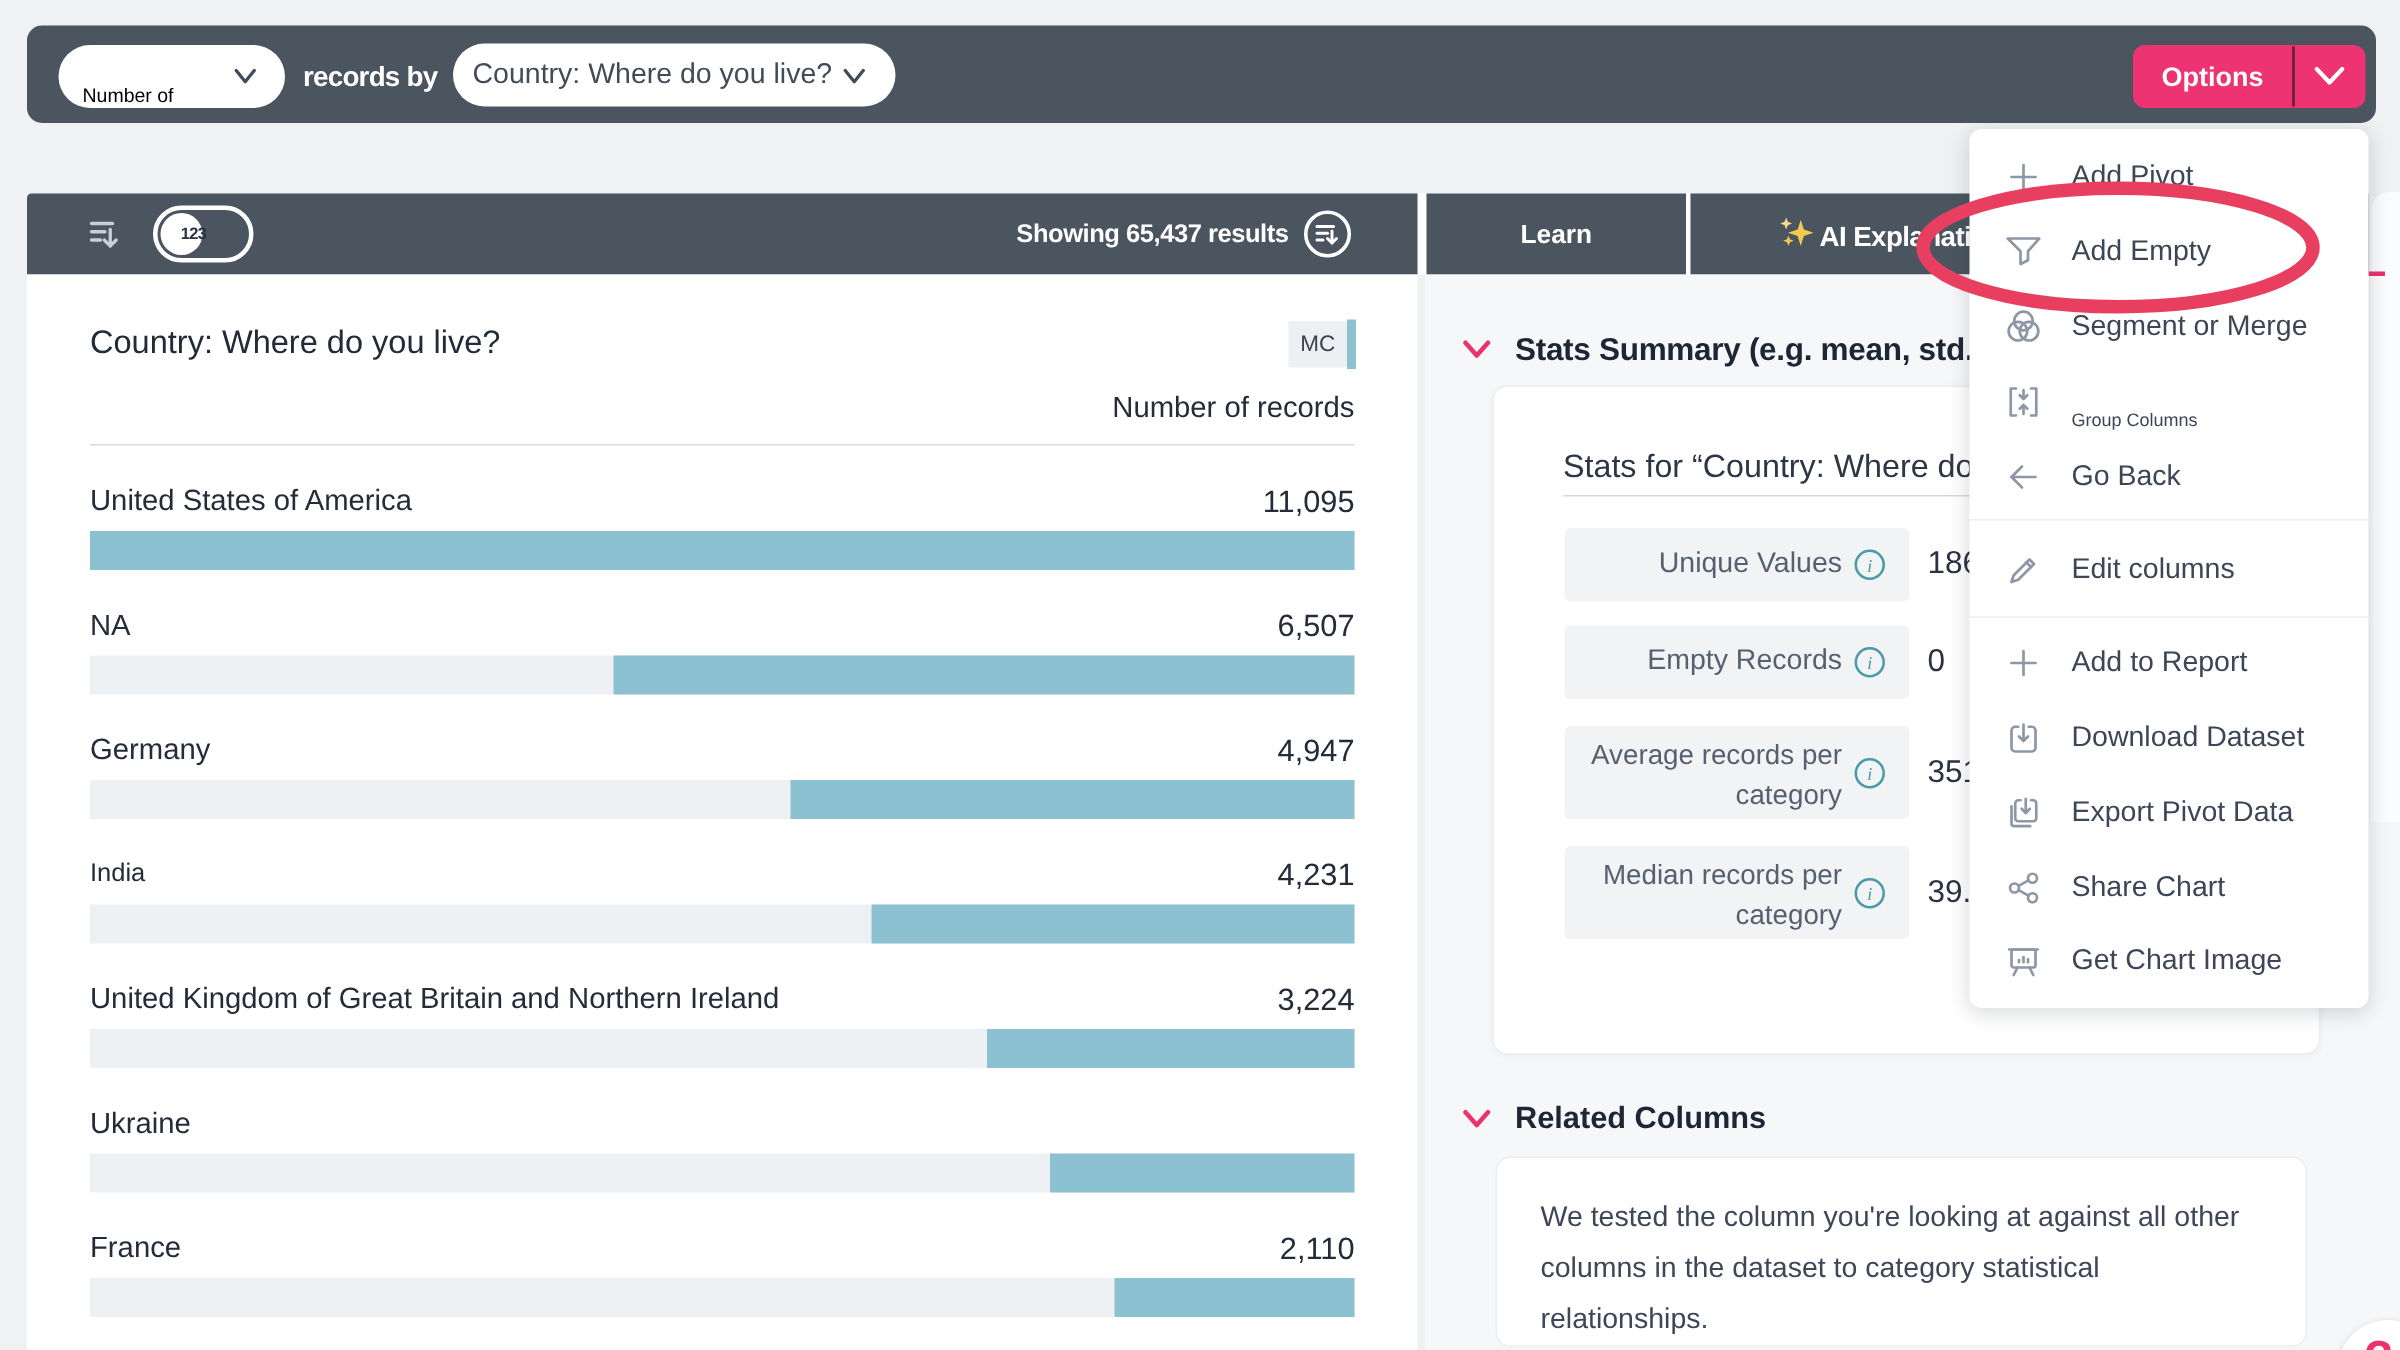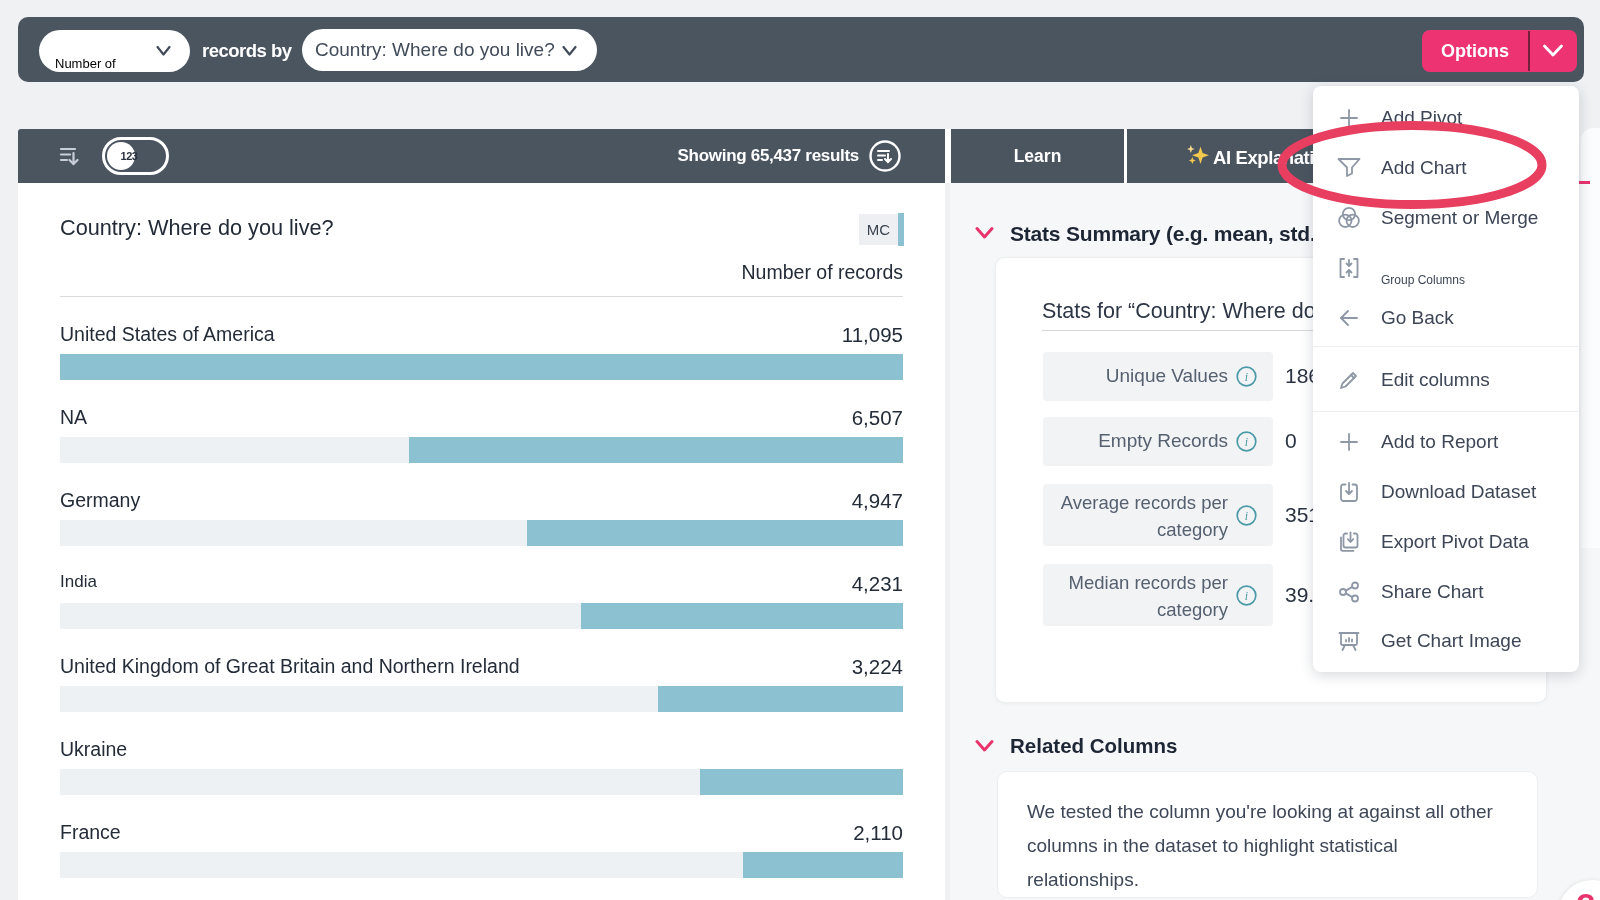--- a/index.html
+++ b/index.html
@@ -161,41 +161,41 @@
       <circle cx="10.5" cy="10.5" r="9.3" fill="none" stroke="#4b9aa8" stroke-width="1.7"></circle>
       <text x="10.5" y="15" text-anchor="middle" font-size="12" font-style="italic" font-family="Liberation Serif,serif" fill="#4b9aa8">i</text>
     </svg>
   <div class="abs" style="left:1285px;top:583px;font-size:21px;color:#2a3342;">39.5</div>
 
   <svg class="abs" style="left:975px;top:739px;" width="19" height="14" viewBox="0 0 19 14">
       <polyline points="2,2.5 9.5,11 17,2.5" fill="none" stroke="#e8336d" stroke-width="3" stroke-linecap="round" stroke-linejoin="round"></polyline>
     </svg>
   <div class="abs" style="left:1010px;top:734px;font-size:20.5px;font-weight:bold;color:#1d2634;">Related Columns</div>
   <div class="abs" style="left:997px;top:771px;width:541px;height:127px;background:#fff;border:1px solid #eceef0;border-radius:10px;"></div>
-  <div class="abs" style="left:1027px;top:795px;width:475px;font-size:19px;color:#3d4757;line-height:34px;">We tested the column you're looking at against all other columns in the dataset to highlight statistical relationships.</div>
+  <div class="abs" style="left:1027px;top:795px;width:475px;font-size:19px;color:#3d4757;line-height:34px;">We tested the column you're looking at against all other columns in the dataset to category statistical relationships.</div>
 
   <div class="abs" style="left:1581px;top:128px;width:19px;height:420px;background:#fbfcfd;border-radius:12px 0 0 0;"></div>
 
   <div class="abs" style="left:1579px;top:181px;width:11px;height:3px;background:#e8336d;"></div>
 
   <div class="abs" style="left:1313px;top:86px;width:266px;height:586px;background:#fff;border-radius:8px;box-shadow:0 3px 14px rgba(30,40,55,0.18);"></div>
   <div id="menu">
       <svg class="abs" style="left:1337px;top:106px;" width="24" height="24" viewBox="0 0 24 24">
         <g fill="none" stroke="#8d97a5" stroke-width="1.8" stroke-linecap="round" stroke-linejoin="round">
           <line x1="12" y1="4" x2="12" y2="20"></line>
           <line x1="4" y1="12" x2="20" y2="12"></line>
         </g>
       </svg>
       <div class="abs" style="left:1381px;top:107px;font-size:19px;color:#3d4656;">Add Pivot</div>
       <svg class="abs" style="left:1337px;top:156px;" width="24" height="24" viewBox="0 0 24 24">
         <g fill="none" stroke="#8d97a5" stroke-width="1.8" stroke-linecap="round" stroke-linejoin="round">
           <path d="M1.5 3 H22.5 L15 11.5 V17.5 L10 20 V11.5 Z"></path>
         </g>
       </svg>
-      <div class="abs" style="left:1381px;top:157px;font-size:19px;color:#3d4656;">Add Chart</div>
+      <div class="abs" style="left:1381px;top:157px;font-size:19px;color:#3d4656;">Add Empty</div>
       <svg class="abs" style="left:1337px;top:206px;" width="24" height="24" viewBox="0 0 24 24">
         <g fill="none" stroke="#8d97a5" stroke-width="1.8" stroke-linecap="round" stroke-linejoin="round">
           <circle cx="12" cy="8" r="6.2"></circle>
           <circle cx="8.3" cy="14.8" r="6.2"></circle>
           <circle cx="15.7" cy="14.8" r="6.2"></circle>
         </g>
       </svg>
       <div class="abs" style="left:1381px;top:207px;font-size:19px;color:#3d4656;">Segment or Merge</div>
       <svg class="abs" style="left:1337px;top:256px;" width="24" height="24" viewBox="0 0 24 24">
         <g fill="none" stroke="#8d97a5" stroke-width="1.8" stroke-linecap="round" stroke-linejoin="round">

